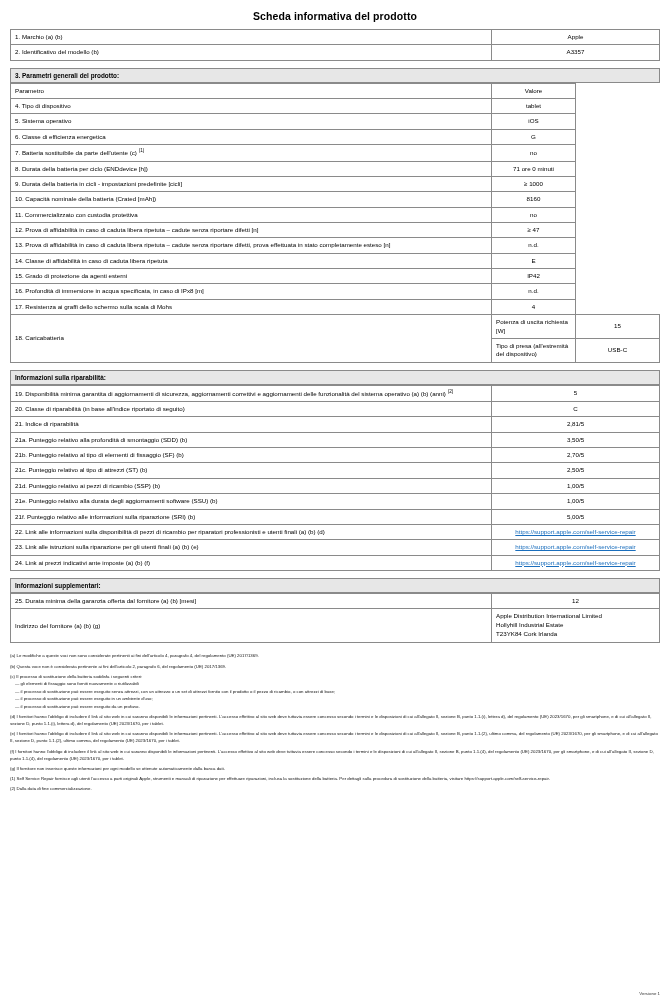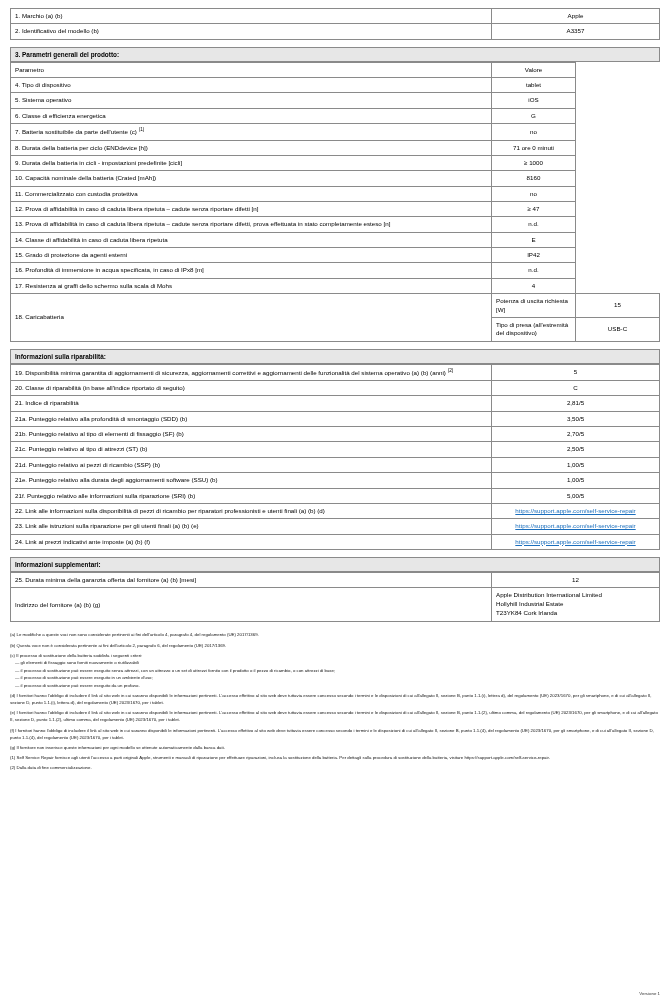--- a/index.html
+++ b/index.html
@@ -78,20 +78,21 @@
     bottom: 4px;
     font-size: 4.4px;
     color: #333;
   }
 </style>
 </head>
 <body>
 
 <div class="page">
 
+  <div class="doc-title">Scheda informativa del prodotto</div>
 
   <table class="t">
     <tbody>
         <tr>
       <td class="lbl">1. Marchio (a) (b)</td>
       <td class="val">Apple</td>
     </tr>
     <tr>
       <td class="lbl">2. Identificativo del modello (b)</td>
       <td class="val">A3357</td>

